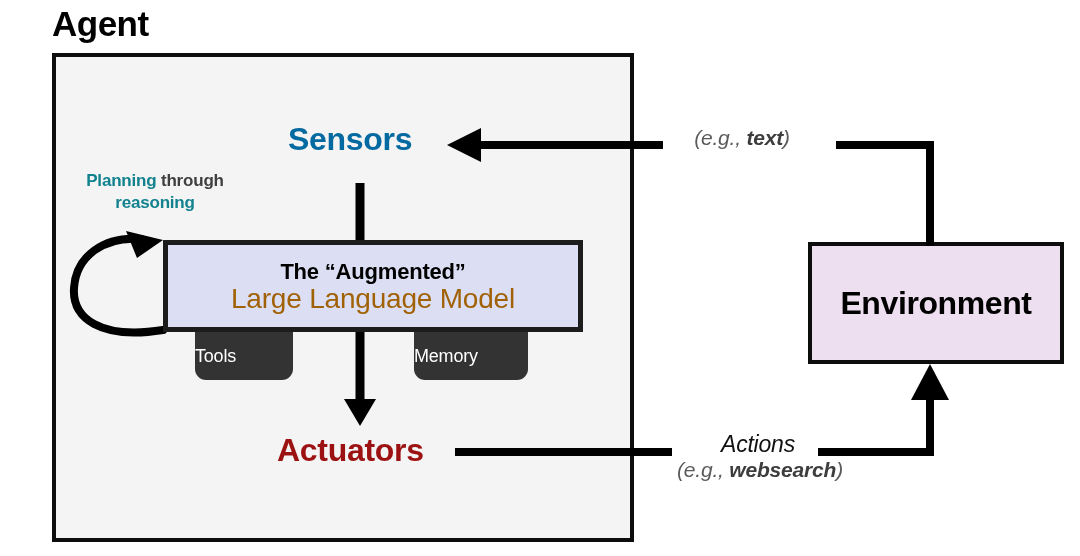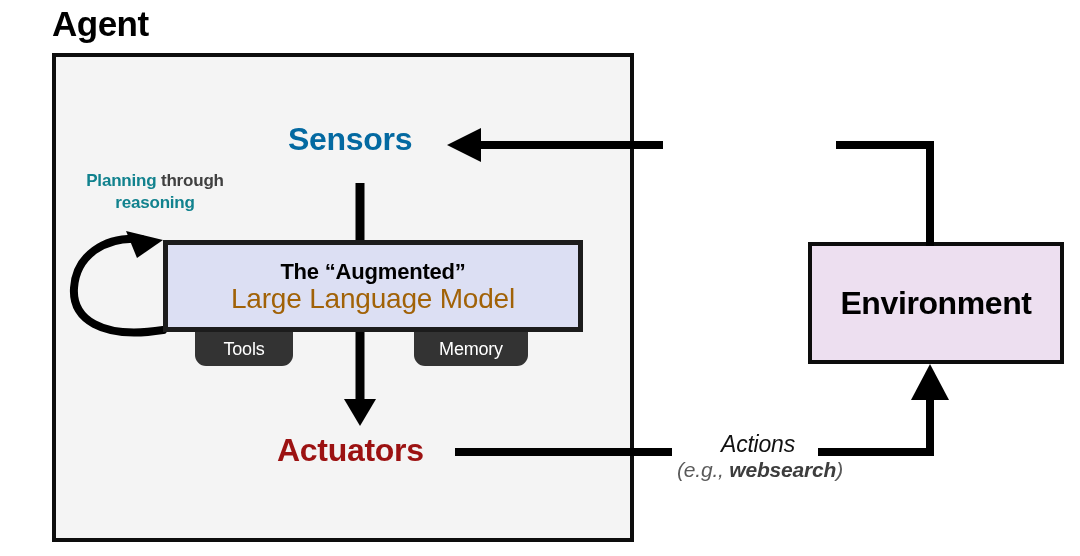--- a/index.html
+++ b/index.html
@@ -111,22 +111,22 @@
   
   .pill {
     position: absolute;
     background: #333333;
     color: #ffffff;
     font-size: 18px;
     border-bottom-left-radius: 11px;
     border-bottom-right-radius: 11px;
     display: flex;
     align-items: center;
-    justify-content: center;
-    height: 34px;
+    justify-content: flex-start;
+    height: 48px;
     top: 332px;
     z-index: 4;
     letter-spacing: -0.2px;
   }
   #pill-tools { left: 195px; width: 98px; }
   #pill-memory { left: 414px; width: 114px; }
   
   #environment-box {
     position: absolute;
     left: 808px;
@@ -237,20 +237,21 @@
     <div id="llm-line2">Large Language Model</div>
   </div>
 
   <div id="actuators-label">Actuators</div>
 
   <div id="environment-box">
     <span id="environment-label">Environment</span>
   </div>
 
   <div id="percepts-caption">
+    <span class="cap-sub"><span>(e.g., </span><b>text</b><span>)</span></span>
   </div>
 
   <div id="actions-caption">
     <span class="cap-main">Actions</span>
     <span class="cap-sub"><span>(e.g., </span><b>websearch</b><span>)</span></span>
   </div>
 
 </div>
 
 </body></html>

